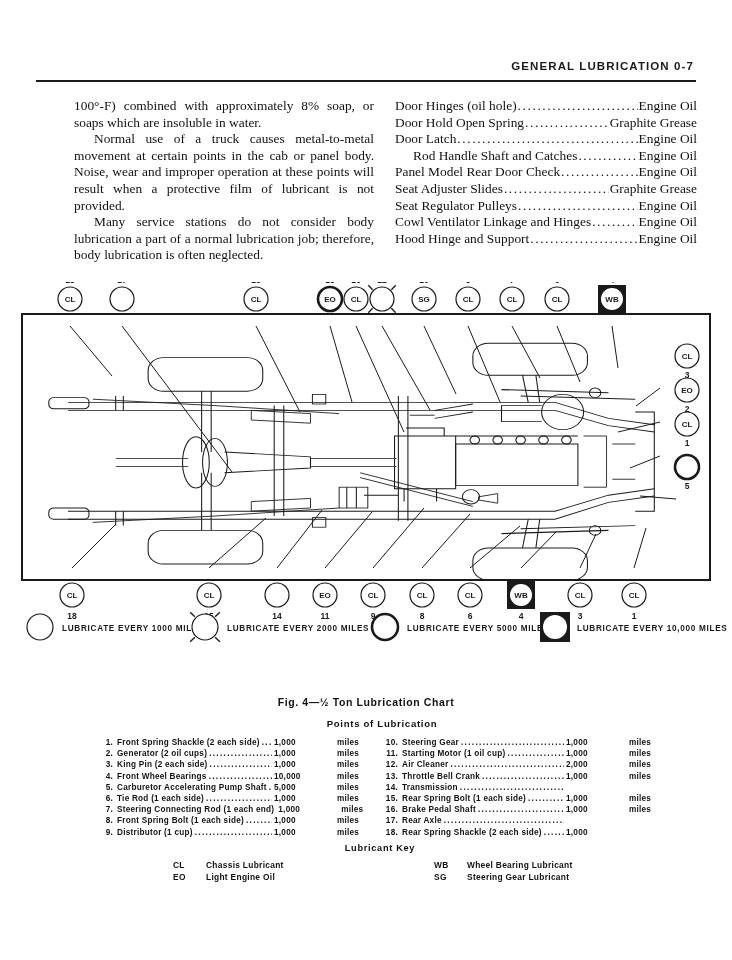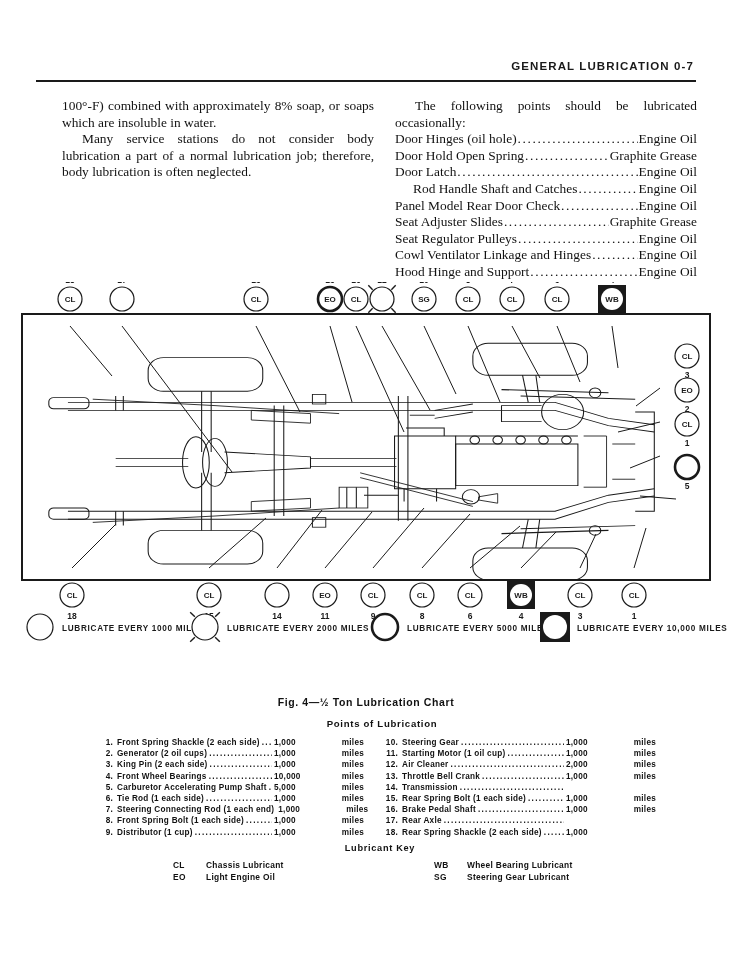--- a/index.html
+++ b/index.html
@@ -8,21 +8,21 @@
 
   
   .runhead{position:absolute;right:38px;top:60px;font-family:"Liberation Sans",sans-serif;
            font-weight:bold;font-size:11.5px;letter-spacing:1.1px;color:#1a1a1a;}
   .runrule{position:absolute;left:36px;right:36px;top:80px;height:2px;background:#1a1a1a;}
 
   
   .col{position:absolute;top:98px;font-size:13.4px;line-height:16.6px;}
   .col.left{left:62px;width:312px;}
   .col.right{left:395px;width:302px;}
-  .col p{margin:0 0 0 0;text-align:justify;}
+  .col p{margin:0 0 0 12px;text-align:justify;}
   .col p.ind{text-indent:20px;}
   .subhead{font-family:"Liberation Serif",serif;font-weight:bold;font-size:13.6px;
            letter-spacing:.4px;margin:12px 0 4px 0;}
 
   
   .lead{display:flex;align-items:baseline;white-space:nowrap;font-size:13.4px;line-height:16.6px;}
   .lead .nm{flex:0 0 auto;}
   .lead .dots{flex:1 1 auto;overflow:hidden;margin:0 1px;
               letter-spacing:1.6px;font-size:13.4px;}
   .lead .val{flex:0 0 auto;}
@@ -42,45 +42,45 @@
            letter-spacing:.7px;padding-left:32px;}
   .ptcol{position:absolute;top:737px;font-family:"Liberation Sans",sans-serif;
          font-size:8.2px;font-weight:bold;line-height:11.2px;letter-spacing:.25px;}
   .ptcol.a{left:96px;width:268px;}
   .ptcol.b{left:381px;width:275px;}
   .ptrow{display:flex;align-items:baseline;white-space:nowrap;}
   .ptrow .no{flex:0 0 17px;text-align:right;}
   .ptrow .nm{flex:0 0 auto;padding-left:4px;}
   .ptrow .dots{flex:1 1 auto;overflow:hidden;letter-spacing:1.35px;margin:0 2px;}
   .ptrow .mi{flex:0 0 46px;text-align:left;}
-  .ptrow .un{flex:0 0 32px;text-align:right;padding-left:12px;}
+  .ptrow .un{flex:0 0 32px;text-align:center;padding-left:12px;}
 
   .keyhead{position:absolute;left:0;right:0;top:843px;text-align:center;
            font-family:"Liberation Sans",sans-serif;font-weight:bold;font-size:9.2px;
            letter-spacing:.7px;padding-left:28px;}
   .keycol{position:absolute;top:860px;font-family:"Liberation Sans",sans-serif;
           font-size:8.4px;font-weight:bold;line-height:11.6px;letter-spacing:.3px;}
   .keycol.a{left:173px;}
   .keycol.b{left:434px;}
   .keyrow{display:flex;}
   .keyrow .ab{flex:0 0 33px;}
 </style>
 </head>
 <body>
 
 <div class="runhead">GENERAL LUBRICATION  0-7</div>
 <div class="runrule"></div>
 
 <div class="col left">
   <p>100°-F) combined with approximately 8% soap, or soaps which are insoluble in water.</p>
+  <p class="ind">Normal use of a truck causes metal-to-metal movement at certain points in the cab or panel body. Noise, wear and improper operation at these points will result when a protective film of lubricant is not provided.</p>
   <p class="ind">Many service stations do not consider body lubrication a part of a normal lubrication job; therefore, body lubrication is often neglected.</p>
 </div>
 
 <div class="col right">
-  <p class="ind">The following points should be lubricated occasionally:</p>
   <div id="occasional-list">
       <div class="lead">
         <span class="nm">Door Hinges (oil hole)</span>
         <span class="dots">............................................................</span>
         <span class="val">Engine Oil</span>
       </div>
       <div class="lead">
         <span class="nm">Door Hold Open Spring</span>
         <span class="dots">............................................................</span>
         <span class="val">Graphite Grease</span>

